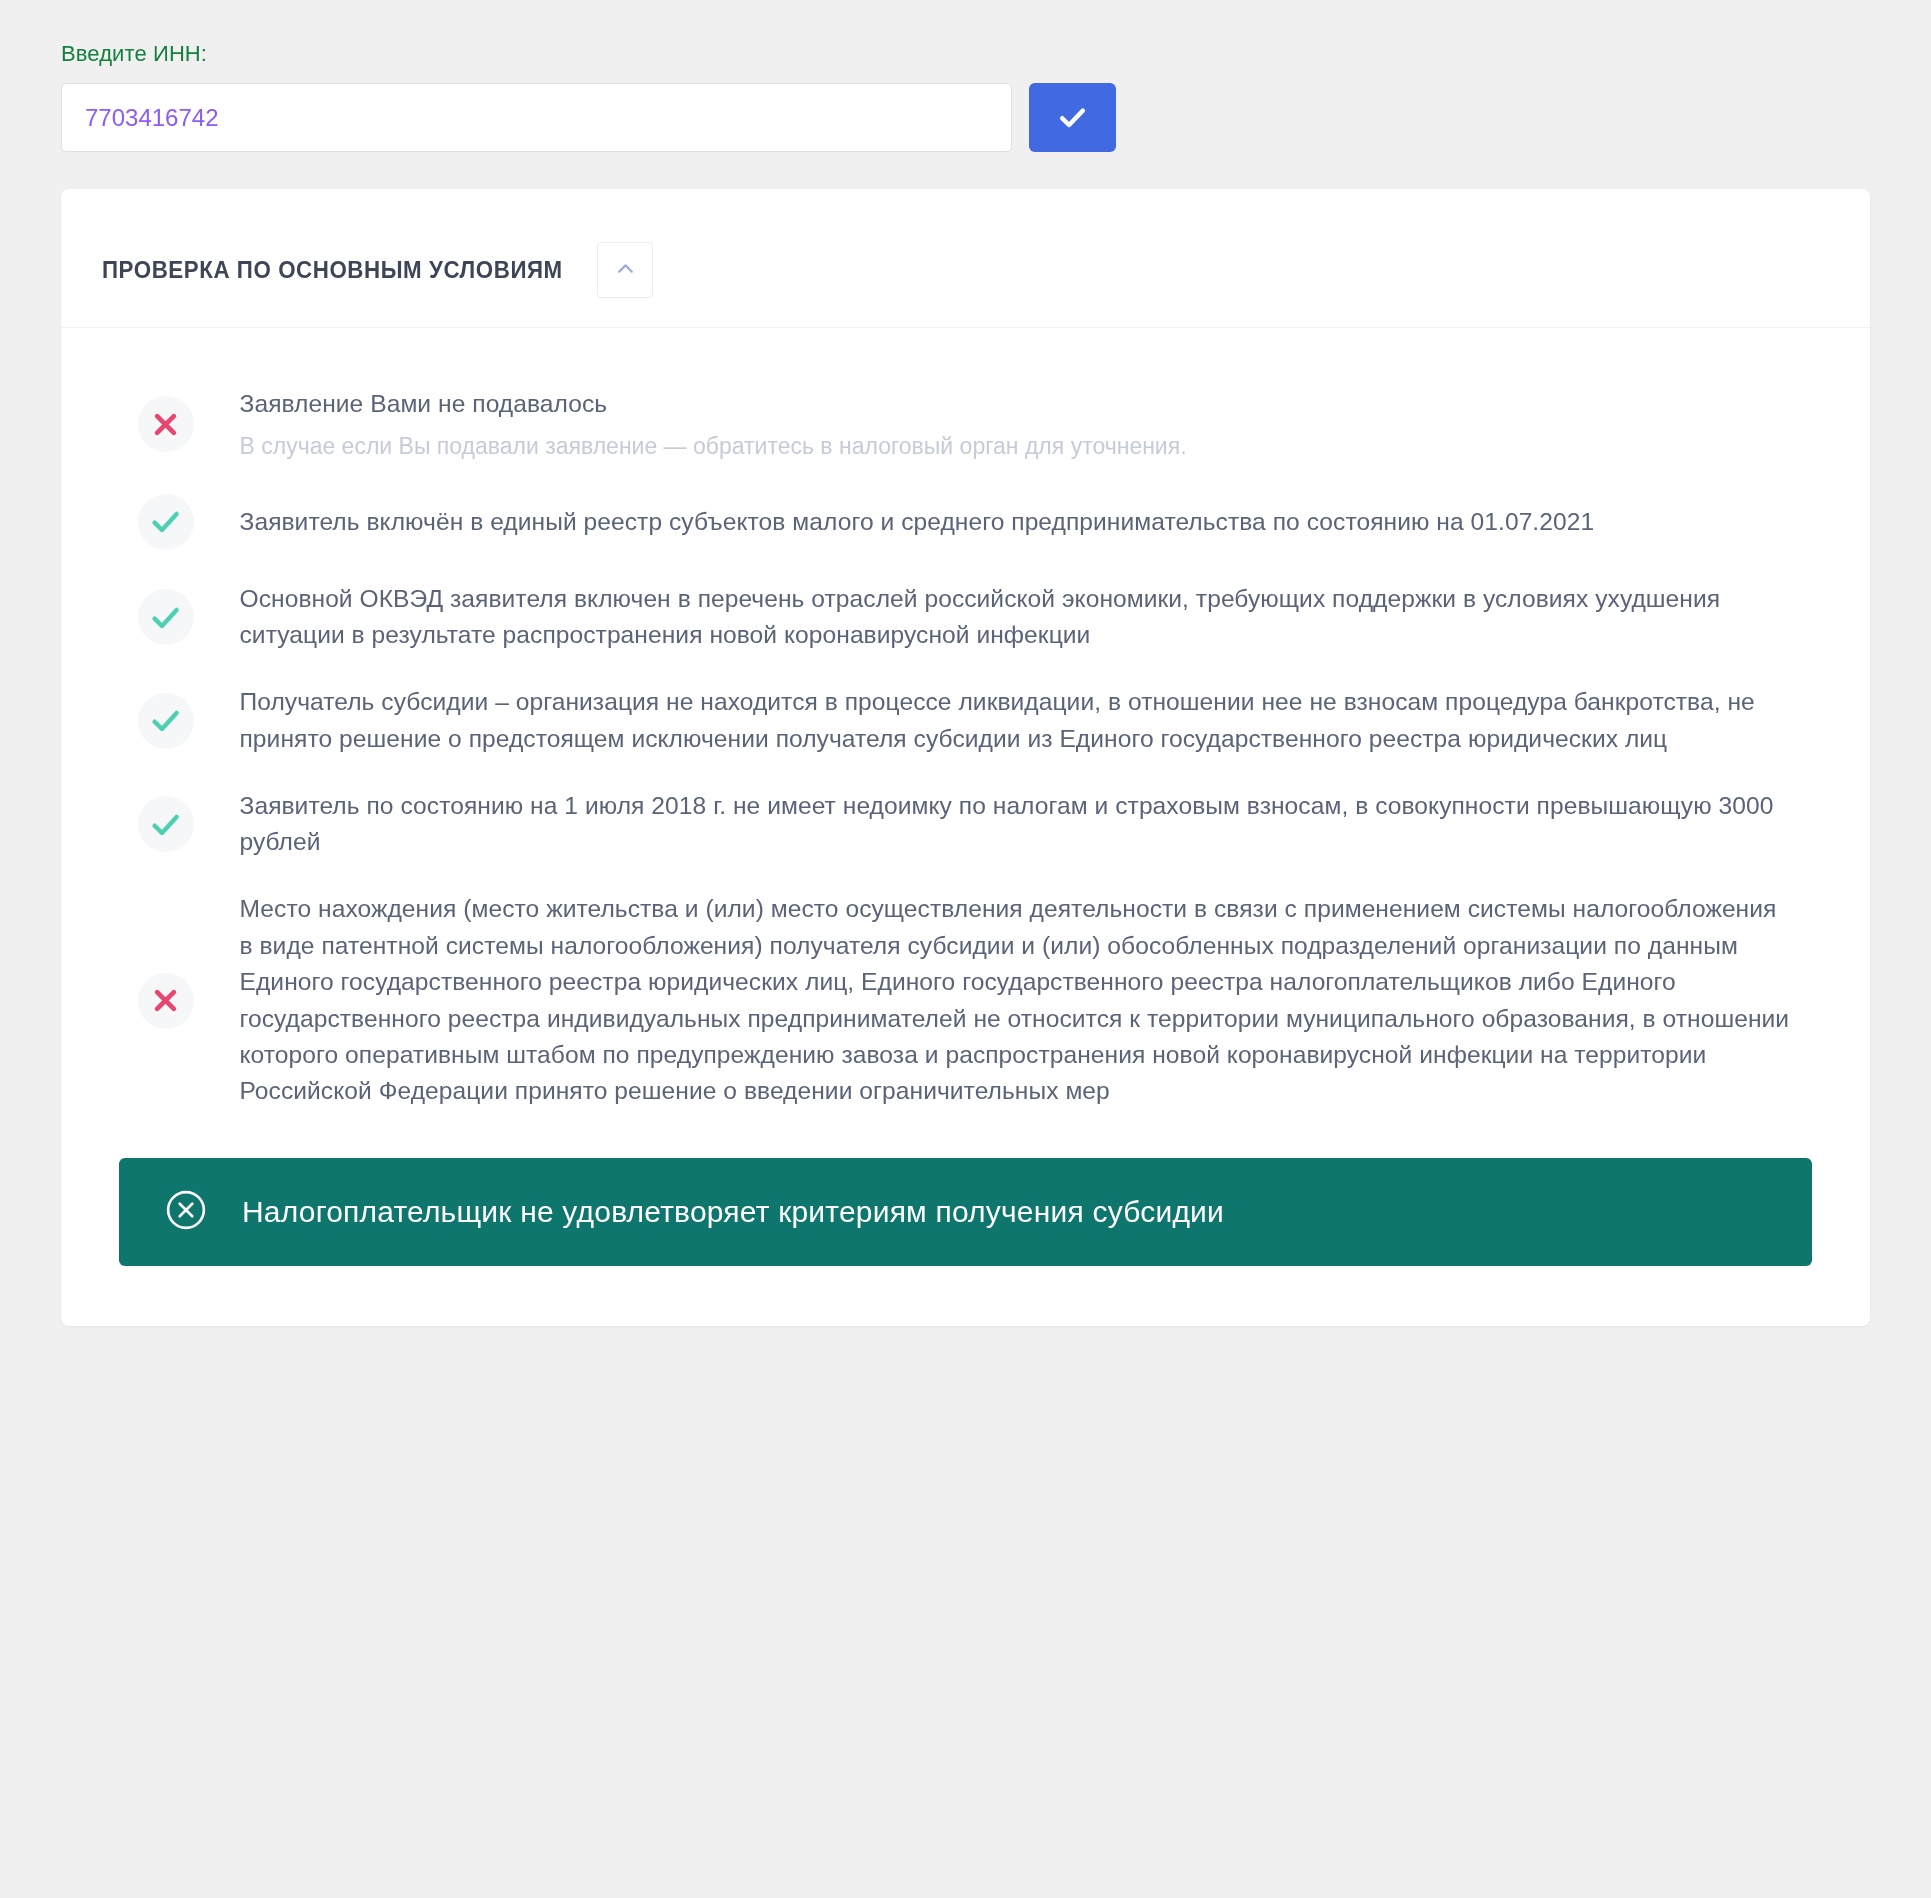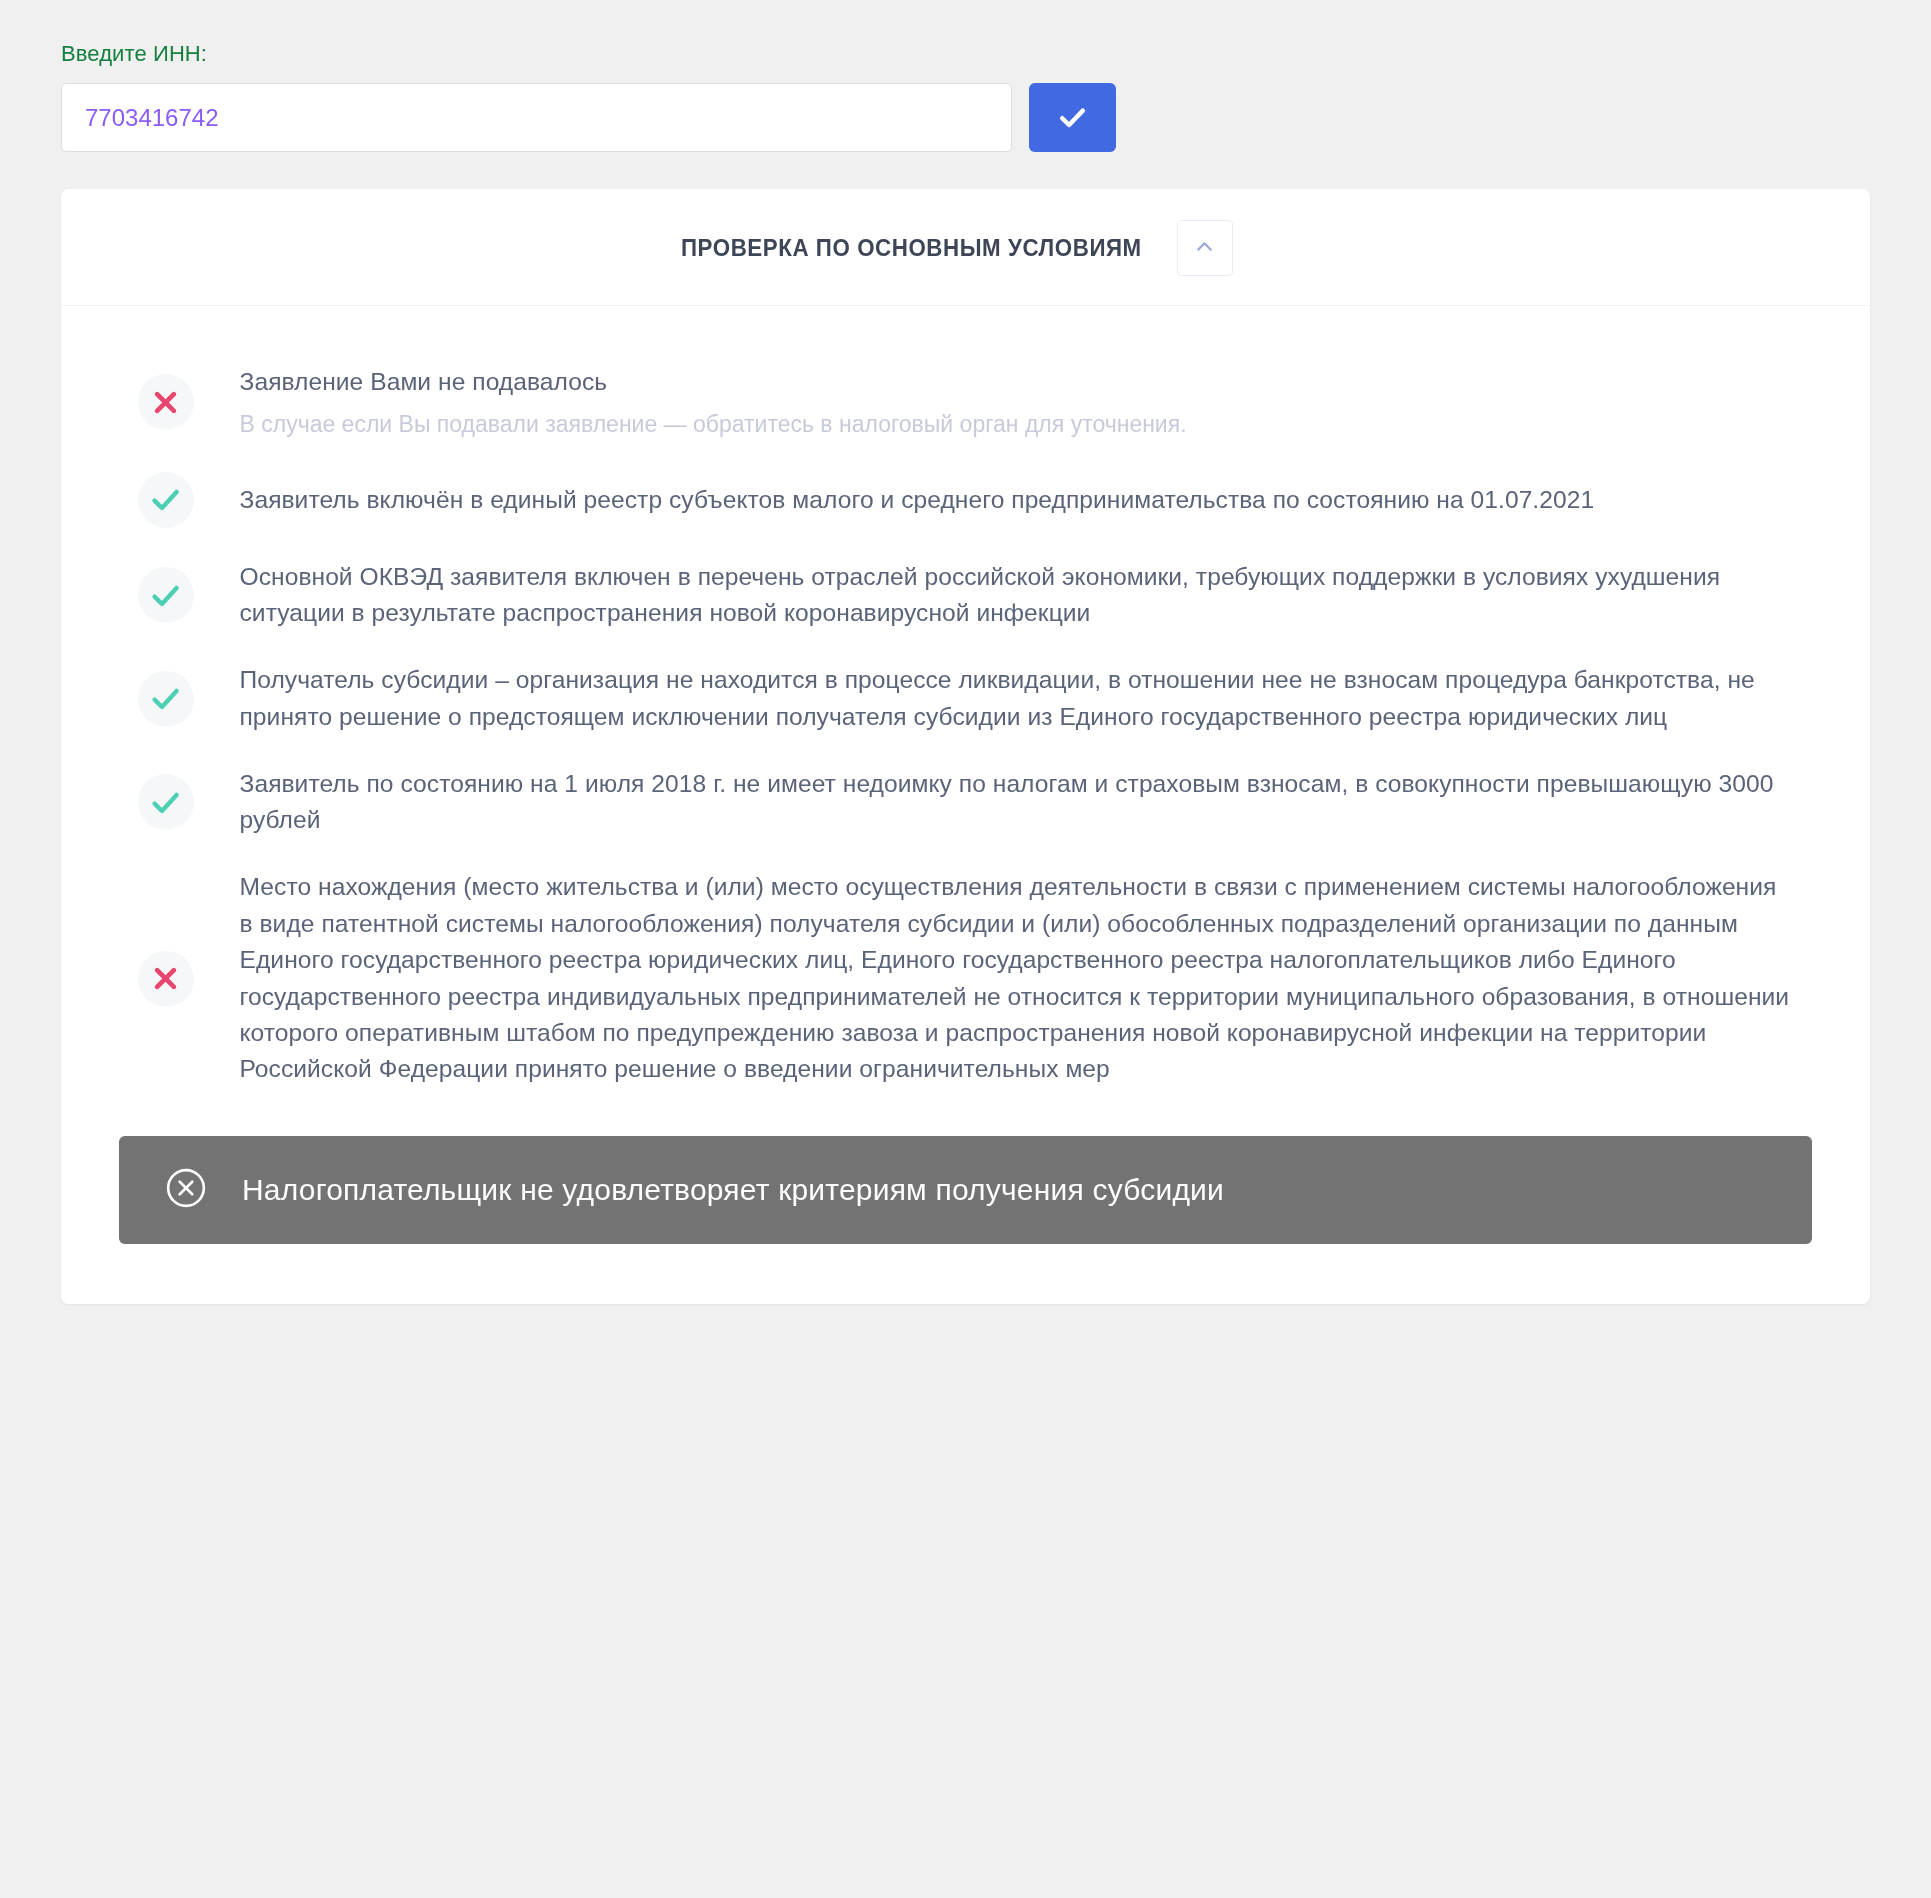--- a/index.html
+++ b/index.html
@@ -60,22 +60,22 @@
   .card {
     margin: 37px 61px 0 61px;
     background: #ffffff;
     border-radius: 7.7px;
     box-shadow: 0 1px 2.9px rgba(30, 40, 60, 0.06);
     overflow: hidden;
   }
   .card-header {
     display: flex;
     align-items: center;
-    justify-content: center;
-    padding: 31px 58px 29px 41px;
+    justify-content: flex-start;
+    padding: 53px 58px 29px 41px;
     border-bottom: 1.9px solid #f1f2f6;
   }
   .card-title {
     font-size: 24px;
     font-weight: bold;
     color: #3d4557;
     letter-spacing: 0.6px;
     text-transform: uppercase;
     transform: scaleX(0.93);
     transform-origin: left center;
@@ -132,21 +132,21 @@
   .cond-sub {
     font-size: 23px;
     line-height: 1.45;
     color: #c7cbd9;
     margin-top: 7.7px;
   }
 
   
   .alert-wrap { padding: 23px 58px 60px 58px; }
   .alert {
-    background: #737373;
+    background: #0f766e;
     border-radius: 5.8px;
     height: 108px;
     display: flex;
     align-items: center;
     padding-left: 46px;
     gap: 35px;
   }
   .alert-text {
     color: #ffffff;
     font-size: 30px;

